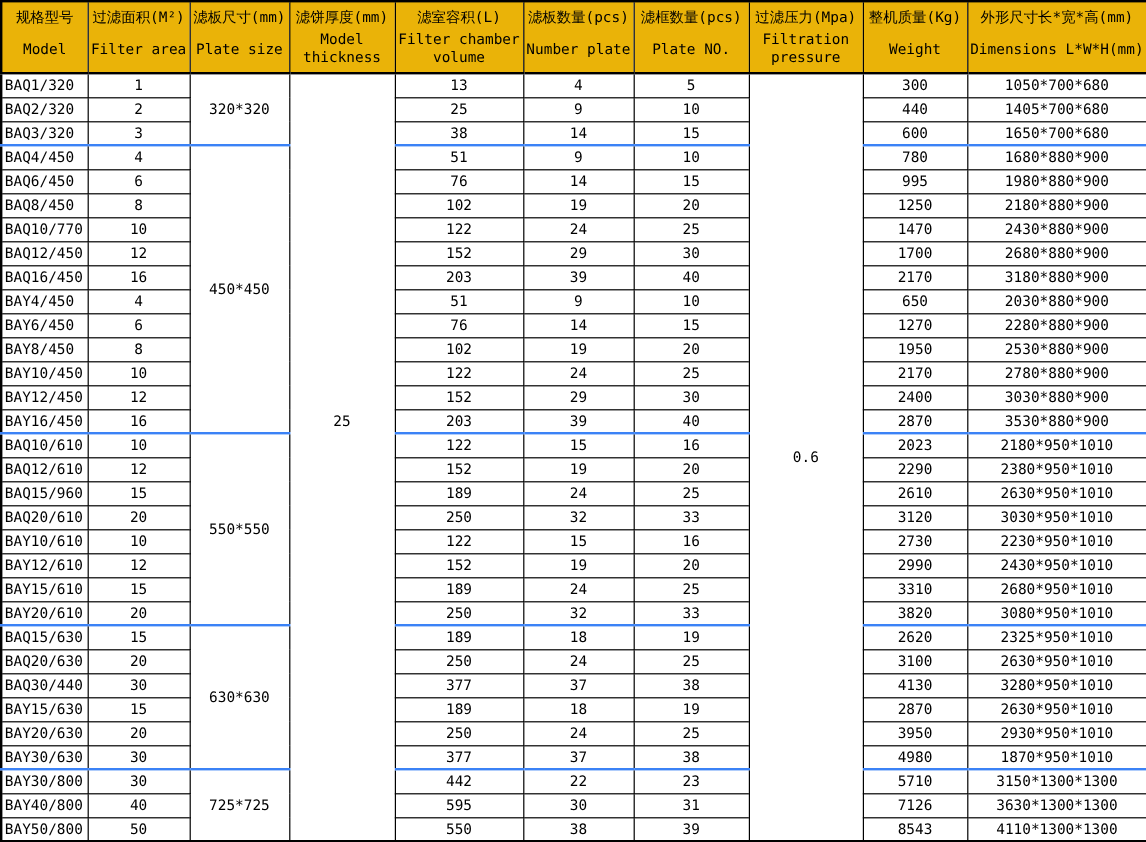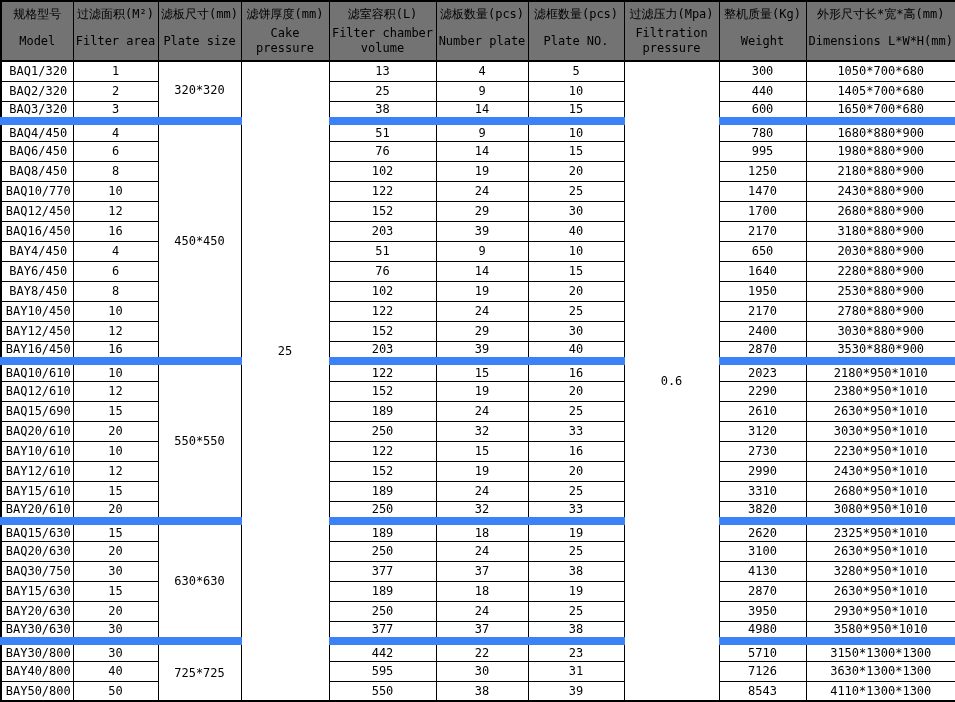--- a/index.html
+++ b/index.html
@@ -22,21 +22,21 @@
   }
   th, td {
     border: 1px solid #000000;
     padding: 0;
     overflow: hidden;
   }
   thead tr { height: 58px; }
   th {
     font-weight: normal;
     vertical-align: top;
-    background: #737373;
+    background: #eab308;
     border-bottom: 2px solid #000000;
   }
   .hwrap {
     display: flex;
     flex-direction: column;
     height: 58px;
   }
   .hzh {
     font-size: 12px;
     line-height: 16px;
@@ -54,28 +54,28 @@
     text-align: center;
   }
   tbody tr { height: 20px; }
   tbody td {
     font-size: 12px;
     text-align: center;
     white-space: nowrap;
     vertical-align: middle;
   }
   td.left {
-    text-align: center;
+    text-align: left;
     padding-left: 2px;
   }
   td.cake {
     vertical-align: top;
     padding-top: 282px;
   }
-  tr.group-start td { border-top: 8px solid #3b82f6; }
+  tr.group-start td { border-top: 2px solid #3b82f6; }
 </style>
 </head>
 <body>
 
 <table class="spec">
   <colgroup>
     <col style="width:72px">
     <col style="width:85px">
     <col style="width:83px">
     <col style="width:88px">
@@ -102,21 +102,21 @@
       </th>
       <th>
         <div class="hwrap">
           <div class="hzh">滤板尺寸(mm)</div>
           <div class="hen">Plate size</div>
         </div>
       </th>
       <th>
         <div class="hwrap">
           <div class="hzh">滤饼厚度(mm)</div>
-          <div class="hen">Cake pressure</div>
+          <div class="hen">Model thickness</div>
         </div>
       </th>
       <th>
         <div class="hwrap">
           <div class="hzh">滤室容积(L)</div>
           <div class="hen">Filter chamber volume</div>
         </div>
       </th>
       <th>
         <div class="hwrap">
@@ -244,21 +244,21 @@
         <td>10</td>
         <td>650</td>
         <td>2030*880*900</td>
       </tr>
       <tr>
         <td class="left">BAY6/450</td>
         <td>6</td>
         <td>76</td>
         <td>14</td>
         <td>15</td>
-        <td>1640</td>
+        <td>1270</td>
         <td>2280*880*900</td>
       </tr>
       <tr>
         <td class="left">BAY8/450</td>
         <td>8</td>
         <td>102</td>
         <td>19</td>
         <td>20</td>
         <td>1950</td>
         <td>2530*880*900</td>
@@ -303,21 +303,21 @@
       <tr>
         <td class="left">BAQ12/610</td>
         <td>12</td>
         <td>152</td>
         <td>19</td>
         <td>20</td>
         <td>2290</td>
         <td>2380*950*1010</td>
       </tr>
       <tr>
-        <td class="left">BAQ15/690</td>
+        <td class="left">BAQ15/960</td>
         <td>15</td>
         <td>189</td>
         <td>24</td>
         <td>25</td>
         <td>2610</td>
         <td>2630*950*1010</td>
       </tr>
       <tr>
         <td class="left">BAQ20/610</td>
         <td>20</td>
@@ -376,21 +376,21 @@
       <tr>
         <td class="left">BAQ20/630</td>
         <td>20</td>
         <td>250</td>
         <td>24</td>
         <td>25</td>
         <td>3100</td>
         <td>2630*950*1010</td>
       </tr>
       <tr>
-        <td class="left">BAQ30/750</td>
+        <td class="left">BAQ30/440</td>
         <td>30</td>
         <td>377</td>
         <td>37</td>
         <td>38</td>
         <td>4130</td>
         <td>3280*950*1010</td>
       </tr>
       <tr>
         <td class="left">BAY15/630</td>
         <td>15</td>
@@ -409,21 +409,21 @@
         <td>3950</td>
         <td>2930*950*1010</td>
       </tr>
       <tr>
         <td class="left">BAY30/630</td>
         <td>30</td>
         <td>377</td>
         <td>37</td>
         <td>38</td>
         <td>4980</td>
-        <td>3580*950*1010</td>
+        <td>1870*950*1010</td>
       </tr>
       <tr class="group-start">
         <td class="left">BAY30/800</td>
         <td>30</td>
         <td rowspan="3">725*725</td>
         <td>442</td>
         <td>22</td>
         <td>23</td>
         <td>5710</td>
         <td>3150*1300*1300</td>

